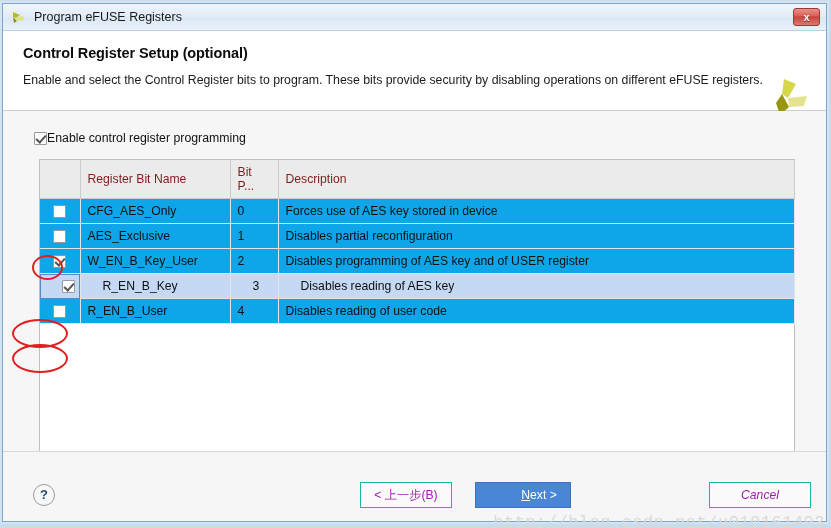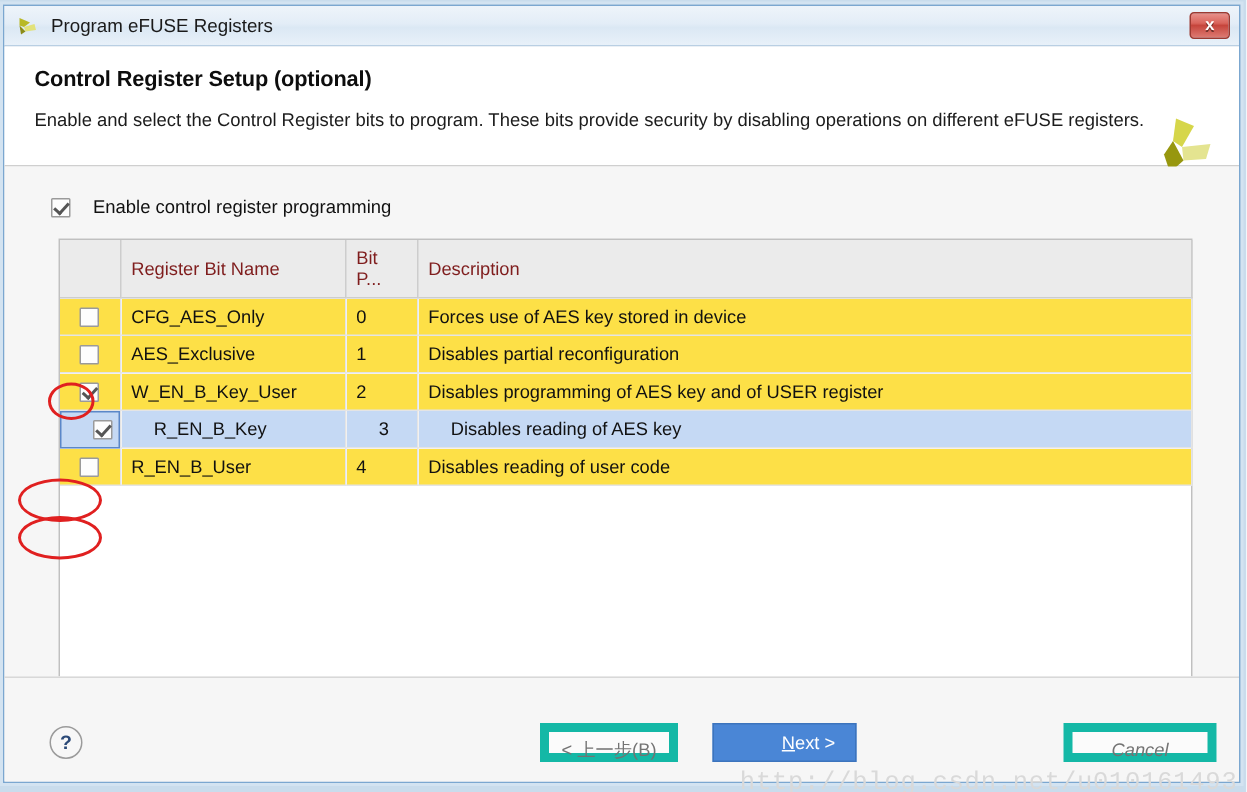--- a/index.html
+++ b/index.html
@@ -145,21 +145,21 @@
     top: 0px;
     width: 4px;
     height: 8px;
     border: solid #555;
     border-width: 0 2px 2px 0;
     transform: rotate(42deg);
   }
   .enable-label {
     font-size: 12.3px;
     color: #111;
-    margin-left: 15px;
+    margin-left: 0;
     white-space: nowrap;
   }
 
   
   .ellipse {
     position: absolute;
     border: 2px solid #e02020;
     border-radius: 50%;
     pointer-events: none;
     z-index: 20;
@@ -196,21 +196,21 @@
     box-sizing: border-box;
     font-size: 12.2px;
   }
   table.grid tbody td {
     border-right: 1px solid #e4e4e4;
     border-bottom: 1px solid #e4e4e4;
     padding: 4px 7px;
     height: 25px;
     box-sizing: border-box;
     color: #111;
-    background: #fde047;
+    background: #0ea5e9;
     white-space: nowrap;
     overflow: hidden;
   }
   tbody tr.selected td {
     background: #c5d9f4;
     padding-left: 22px;
   }
   td.cb-cell, th.cb-col {
     text-align: center;
     padding: 0;
@@ -254,24 +254,24 @@
     line-height: 20px;
     text-align: center;
     cursor: pointer;
     box-sizing: border-box;
   }
   .btn {
     position: absolute;
     top: 30px;
     height: 26px;
     box-sizing: border-box;
-    border: 6px solid #14b8a6;
+    border: 1px solid #14b8a6;
     background: #fbfbfb;
     font-size: 12.2px;
-    color: #737373;
+    color: #a21caf;
     text-align: center;
     line-height: 24px;
     cursor: pointer;
     font-family: "Liberation Sans", sans-serif;
   }
   .btn.primary {
     background: #4a86d6;
     border: 1px solid #3c74bd;
     color: #ffffff;
   }

